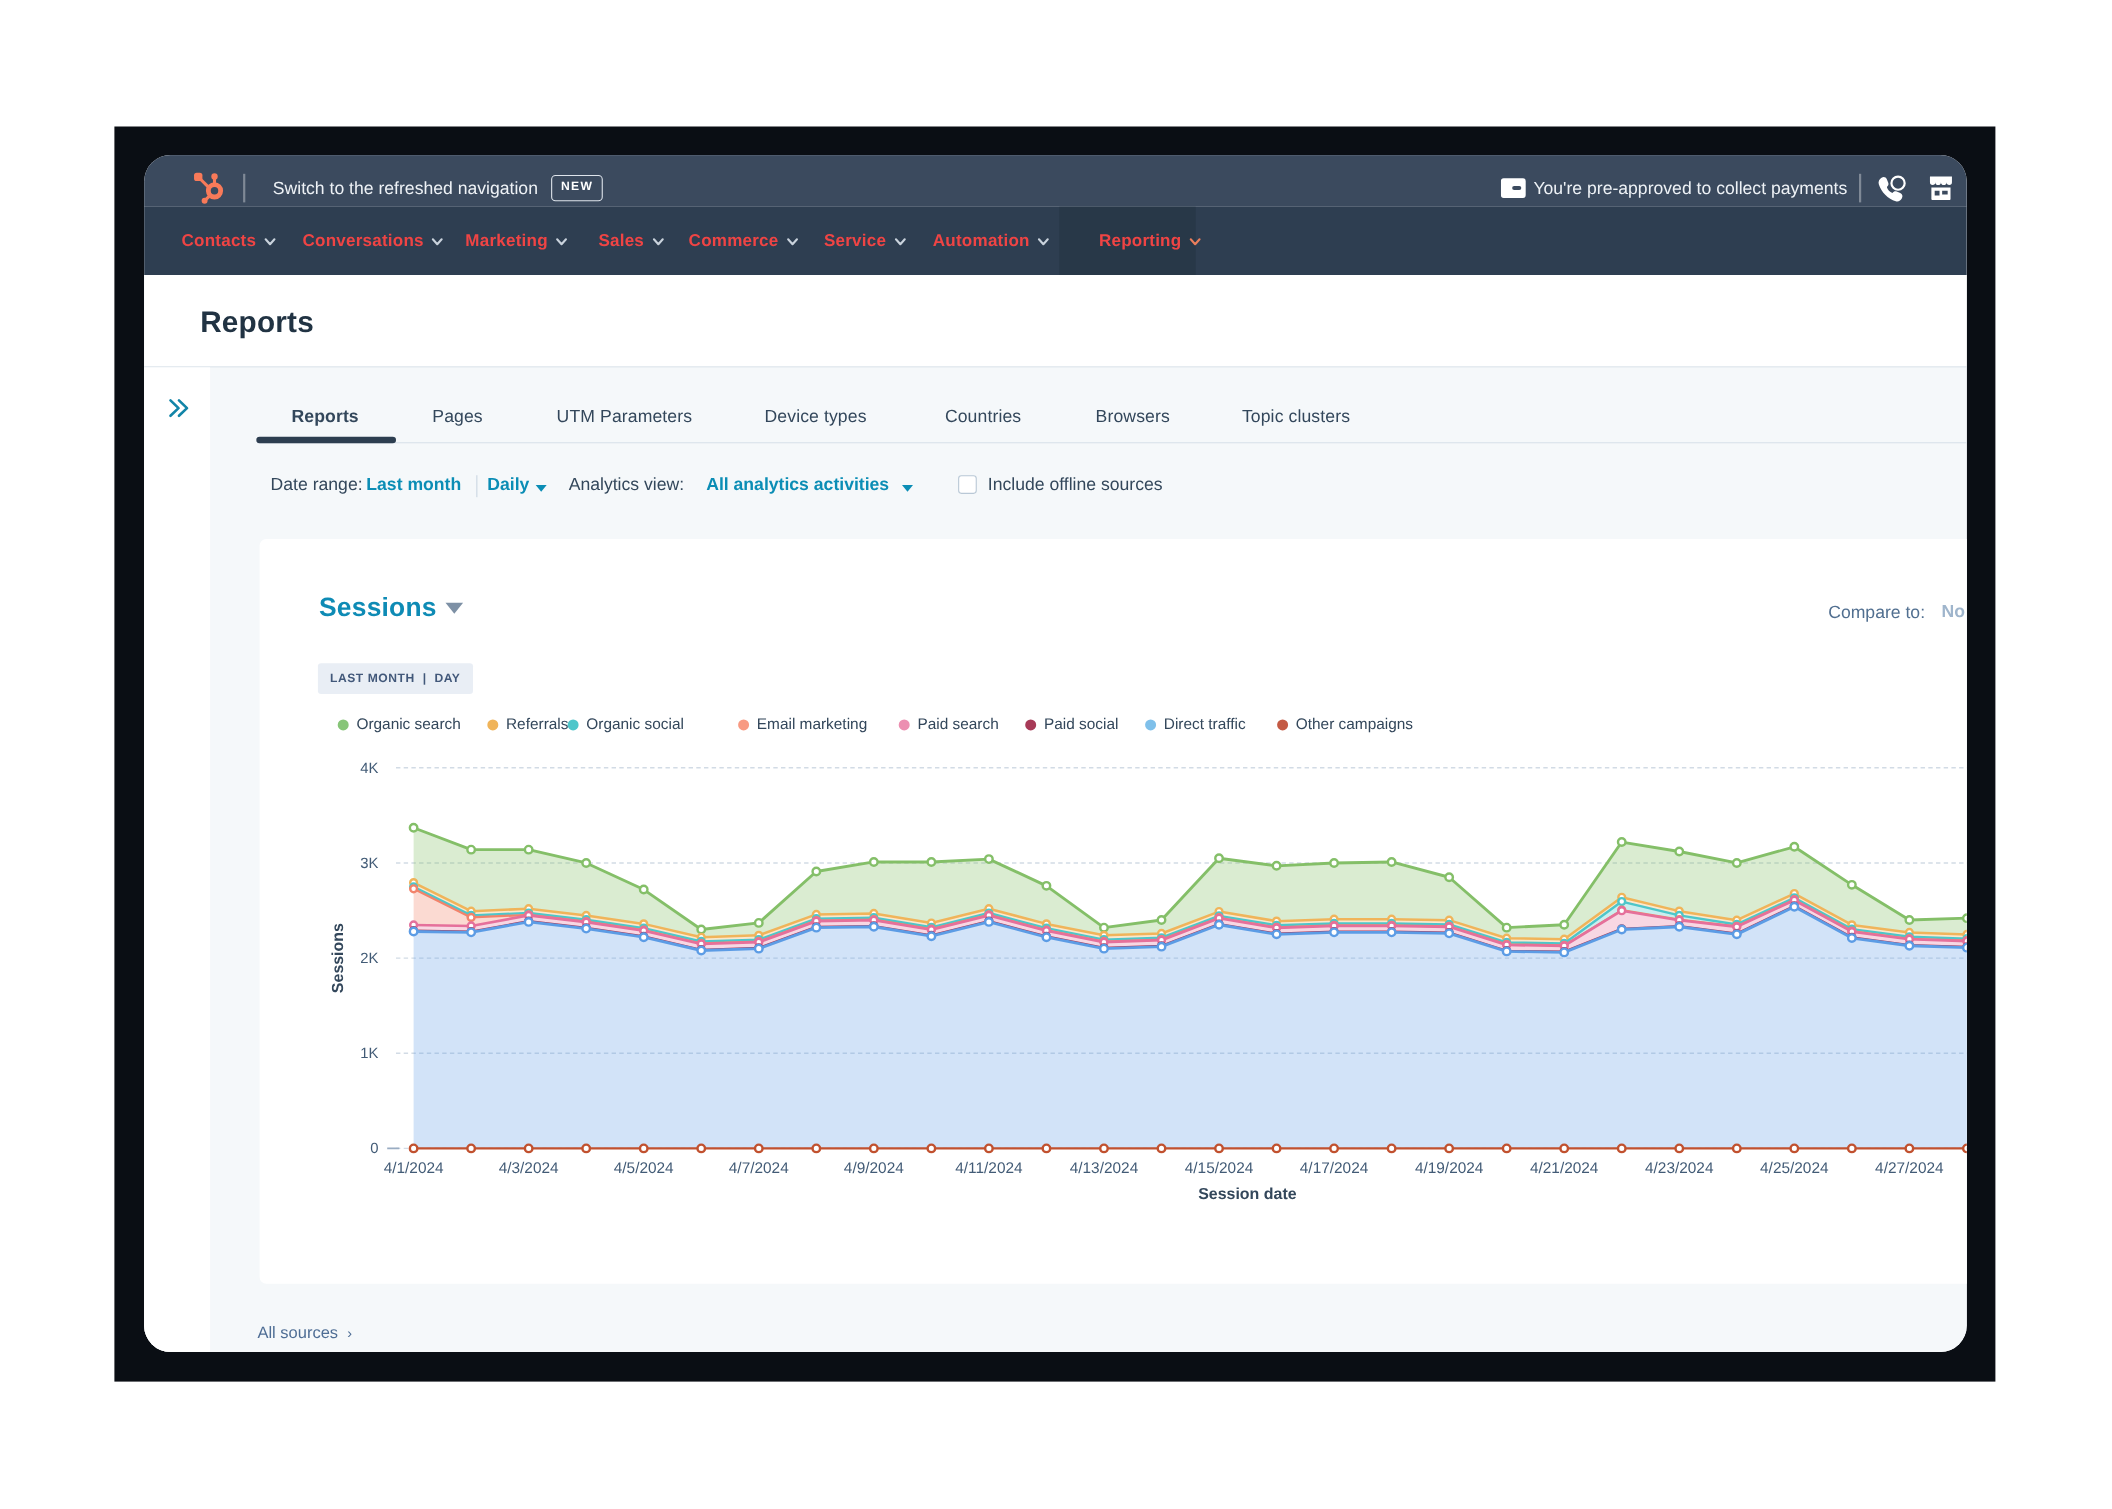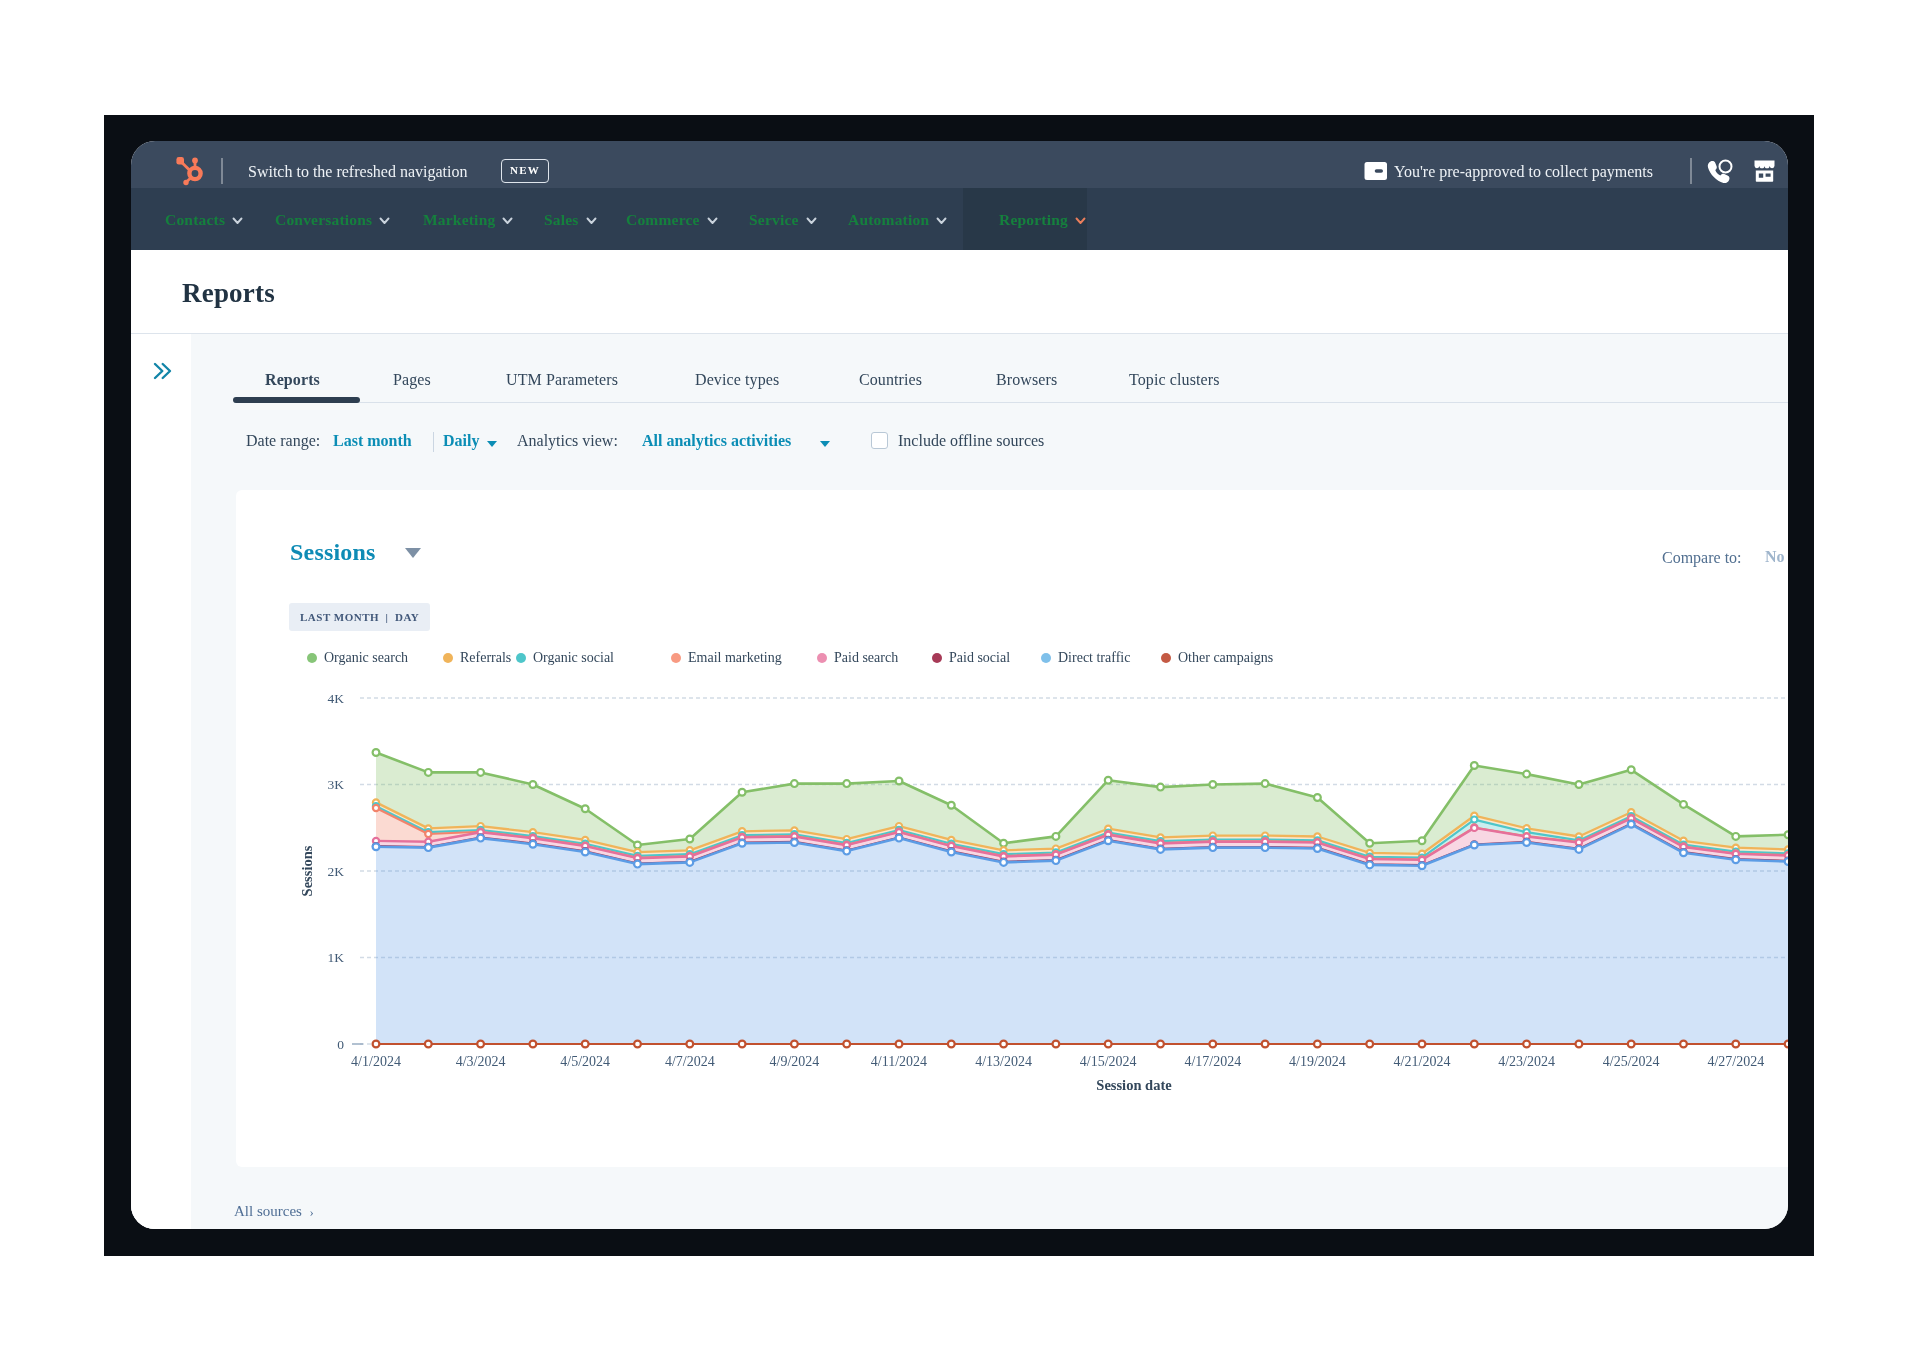--- a/index.html
+++ b/index.html
@@ -1,25 +1,25 @@
 <!DOCTYPE html>
 <html><head><meta charset="utf-8"><style>
 * { margin:0; padding:0; box-sizing:border-box; }
 html,body { width:1920px; height:1372px; background:#fff; font-family:"Liberation Sans",sans-serif; overflow:hidden; }
 #frame { position:absolute; left:104px; top:115px; width:1710px; height:1141px; background:#0a0e14; }
 #win { position:absolute; left:131px; top:141px; width:1657px; height:1088px; border-radius:24px; overflow:hidden; background:#fff; }
-#abs { position:absolute; left:-131px; top:-141px; width:1920px; height:1144px;font-family:Liberation Serif, serif; }
+#abs { position:absolute; left:-131px; top:-141px; width:1920px; height:1144px; }
 .a { position:absolute; }
 #utilbar { left:131px; top:141px; width:1657px; height:47px; background:#3b4a5e; }
 #menubar { left:131px; top:188px; width:1657px; height:62px; background:#2e3e51; }
 #repband { left:131px; top:250px; width:1657px; height:83px; background:#fff; }
 #content { left:131px; top:333px; width:1657px; height:896px; background:#f5f8fa; border-top:1px solid #dde4ec; }
 #sidebar { left:131px; top:334px; width:60px; height:895px; background:#fff; }
 h1 { position:absolute; left:182px; top:278px; font-size:27px; font-weight:bold; color:#213343; letter-spacing:0.2px; }
-.navitem { position:absolute; top:211px; color:#15803d; font-size:15.5px; font-weight:600; letter-spacing:0.2px; }
+.navitem { position:absolute; top:211px; color:#ef4444; font-size:15.5px; font-weight:600; letter-spacing:0.2px; }
 .chev { display:inline-block; width:11px; height:8px; margin-left:7px; }
 #reporting-bg { left:963px; top:188px; width:124px; height:62px; background:#283848; }
 .utiltext { position:absolute; top:163px; color:#eef2f6; font-size:16px; }
 .tab { position:absolute; top:371px; font-size:16px; letter-spacing:0.1px; color:#33475b; }
 .tabactive { font-weight:bold; }
 #tabline { left:234px; top:402px; width:1554px; height:1px; background:#d9e1ea; }
 #tabbar { left:233px; top:397px; width:127px; height:6px; border-radius:3px; background:#2d3e50; }
 .f { position:absolute; top:432px; font-size:16px; color:#33475b; }
 .teal { color:#0b8db5; font-weight:bold; }
 #card { left:236px; top:490px; width:1600px; height:677px; background:#fff; border-radius:6px; }

